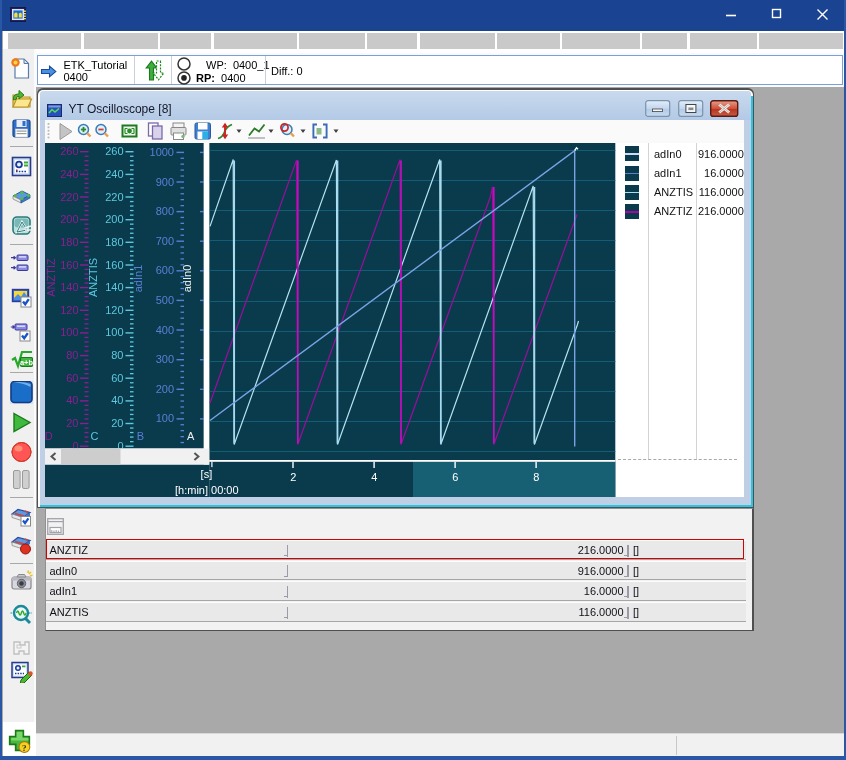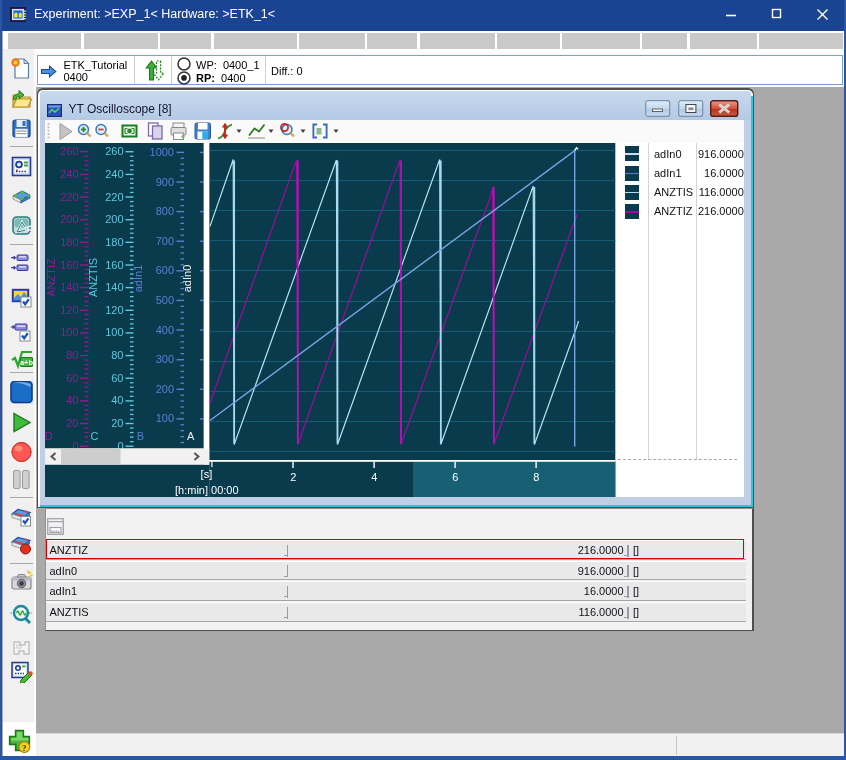--- a/index.html
+++ b/index.html
@@ -10,21 +10,20 @@
 <div class="abs" style="left:10px;top:7px"><svg width="17" height="15" viewBox="0 0 17 15">
         <rect x="0.6" y="0.6" width="14.8" height="13.8" fill="#28286a" stroke="#181848" stroke-width="1.2"></rect>
         <rect x="2" y="2" width="12" height="11" fill="#dce8f4"></rect>
         <rect x="3.4" y="3.4" width="9.2" height="8.2" fill="#1a6ae0"></rect>
         <path d="M4.2 10.6 V6.8 q2 -2.6 3.4 0 v3.8 Z M8.8 10.6 V6.8 q1.6 -2.2 3 0 v3.8 Z" fill="#f8e030"></path>
         <rect x="13.8" y="3.5" width="2" height="1.4" fill="#f8e868"></rect>
         <rect x="13.8" y="6" width="2" height="1.4" fill="#f8e868"></rect>
         <rect x="13.8" y="8.5" width="2" height="1.4" fill="#f8e868"></rect>
         <rect x="13.8" y="11" width="2" height="1.4" fill="#f8e868"></rect>
       </svg></div>
-<div class="abs" style="left:34px;top:7px;font-size:12.5px;color:#ffffff">Experiment: &gt;EXP_1&lt; Hardware: &gt;ETK_1&lt;</div>
 <svg class="abs" style="left:700px;top:0" width="146" height="30" viewBox="0 0 146 30">
 <rect x="26" y="14.7" width="10" height="1.6" fill="#ffffff"></rect>
 <rect x="72.5" y="9.5" width="8" height="8" fill="none" stroke="#ffffff" stroke-width="1.4"></rect>
 <path d="M117.5 9.5 L127.5 19.5 M127.5 9.5 L117.5 19.5" stroke="#ffffff" stroke-width="1.4"></path>
 </svg>
   </div>
 <div class="abs" style="left:2.5px;top:31px;width:841px;height:21.6px;background:#ffffff">
     <div style="position:absolute;left:5px;top:2.2px;width:73.5px;height:15.6px;background:#c9c9c9"></div>
     <div style="position:absolute;left:81px;top:2.2px;width:74px;height:15.6px;background:#c9c9c9"></div>
     <div style="position:absolute;left:157.5px;top:2.2px;width:51.0px;height:15.6px;background:#c9c9c9"></div>
@@ -50,21 +49,21 @@
 <div class="abs" style="left:106px;top:3.5px"><svg width="22" height="21" viewBox="0 0 22 21">
           <path d="M5.5 20 V8 H2.2 L7.5 1.2 L12.8 8 H9.5 V20 Z" fill="#3fae3f" stroke="#1a7a1a" stroke-width="1.1"></path>
           <path d="M16.5 1 V13 H19.8 L14.5 19.8 L9.2 13 H12.5 V1 Z" fill="#ffffff" stroke="#1a8a1a" stroke-width="1.2" stroke-dasharray="2 1.2"></path>
         </svg></div>
 <div class="abs" style="left:133px;top:0;width:1px;height:28px;background:#c8d0dc"></div>
 <svg class="abs" style="left:138px;top:1px" width="16" height="28" viewBox="0 0 16 28">
 <circle cx="8" cy="6.9" r="6" fill="#ffffff" stroke="#333" stroke-width="1.5"></circle>
 <circle cx="8" cy="20.9" r="6" fill="#ffffff" stroke="#333" stroke-width="1.5"></circle>
         <circle cx="8" cy="20.9" r="2.8" fill="#222"></circle>
 </svg>
-<div class="abs" style="left:158px;top:2.5px;font-size:11px;color:#000">WP:&nbsp;&nbsp;0400_1</div>
+<div class="abs" style="left:168px;top:2.5px;font-size:11px;color:#000">WP:&nbsp;&nbsp;0400_1</div>
 <div class="abs" style="left:158px;top:16px;font-size:11px;color:#000"><b>RP:</b>&nbsp;&nbsp;0400</div>
 <div class="abs" style="left:226.5px;top:0;width:1px;height:28px;background:#c8d0dc"></div>
 <div class="abs" style="left:233px;top:8.5px;font-size:11px;color:#000">Diff.: 0</div>
 </div>
   </div>
 <div class="abs" style="left:2.5px;top:49px;width:33.5px;height:673px;background:#f0f0f0">
     <div style="position:absolute;left:0;top:7.5px;width:36px;height:23px">
       <svg style="position:absolute;left:7px;top:0px" width="23" height="23" viewBox="0 0 23 23">
         <path d="M5 2 h9 l4.5 4.5 V21 H5 Z" fill="#fdfeff" stroke="#5a7aa8" stroke-width="1.2"></path>
         <path d="M14 2 l4.5 4.5 H14 Z" fill="#cfe0f0" stroke="#5a7aa8" stroke-width="1"></path>

